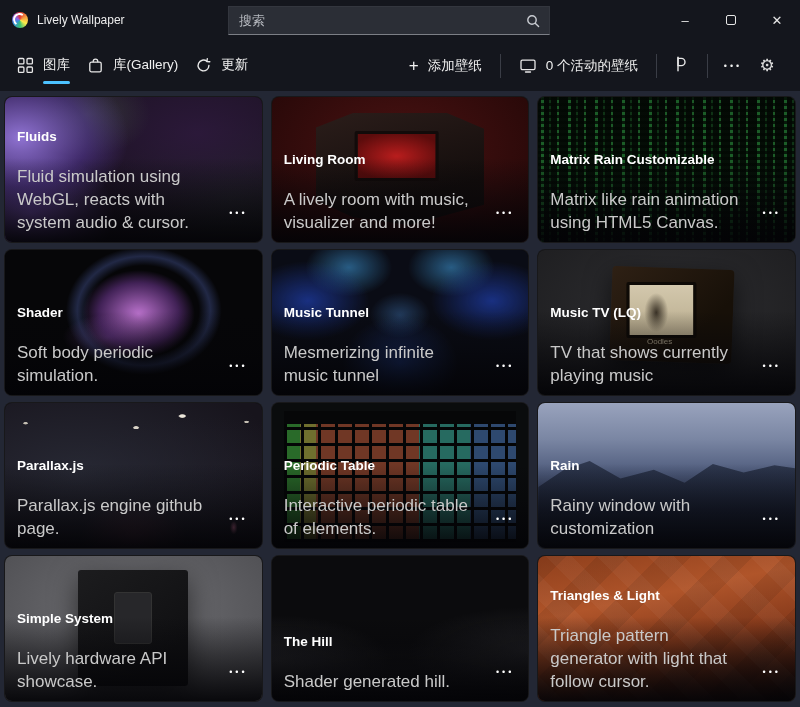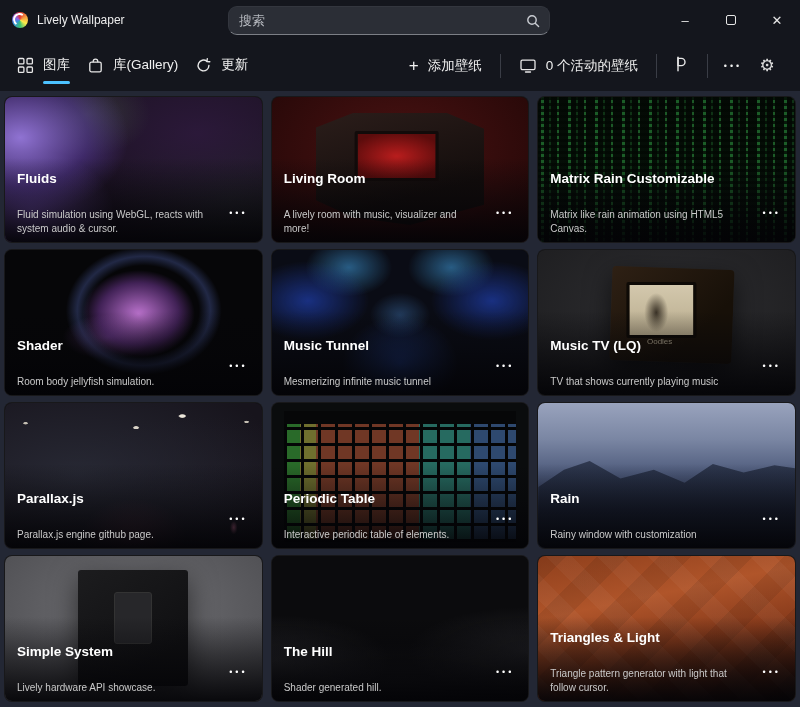--- a/index.html
+++ b/index.html
@@ -14,21 +14,21 @@
 
   .titlebar { position:relative; height:40px; display:flex; align-items:center; padding:0 12px; }
   .app-logo { width:16px; height:16px; border-radius:50%; margin-right:9px; position:relative;
     background:conic-gradient(#e3342f,#f6993f,#ffed4a,#38c172,#3490dc,#9561e2,#e3342f); }
   .app-logo::after { content:""; position:absolute; left:1px; top:1px; width:9px; height:9px;
     border:2px solid #fff; border-color:#fff transparent transparent #fff; border-radius:50%; transform:rotate(-10deg); }
   .app-title { font-size:12px; color:#ececec; }
 
   .search-box { position:absolute; left:228px; top:6px; width:322px; height:29px;
     background:#2b2e36; border:1px solid #33363e; border-bottom:1px solid #7c7f86;
-    border-radius:9px; display:flex; align-items:center; padding:0 8px 0 10px; }
+    border-radius:0; display:flex; align-items:center; padding:0 8px 0 10px; }
   .search-box input { flex:1; background:transparent; border:none; outline:none;
     color:#e8e8e8; font-size:13px; font-family:inherit; }
   .search-box input::placeholder { color:#b9bcc2; }
   .search-glyph { width:16px; height:16px; flex:0 0 auto; }
   .search-glyph svg { display:block; }
 
   .win-controls { position:absolute; right:0; top:0; height:40px; display:flex; }
   .win-btn { width:46px; height:40px; display:flex; align-items:center; justify-content:center;
     background:transparent; border:none; color:#e6e6e6; font-size:13px; cursor:default; }
   .max-square { width:10px; height:10px; border:1px solid #e6e6e6; border-radius:2px; display:block; }
@@ -58,21 +58,21 @@
     padding:5px 4px 0 4px; display:grid; grid-template-columns:repeat(3,1fr);
     grid-auto-rows:147px; gap:6px 8px; }
 
   .card { position:relative; border-radius:8px; overflow:hidden; background:#0c0c0e;
     border:1px solid rgba(255,255,255,.05); cursor:default; }
   .thumb { position:absolute; inset:0; }
   .card-overlay { position:absolute; inset:0; z-index:3;
     background:linear-gradient(180deg, rgba(0,0,0,0) 42%, rgba(5,5,8,.45) 68%, rgba(3,3,6,.92) 100%); }
   .card-meta { position:absolute; left:12px; right:52px; bottom:7px; z-index:4; }
   .card-title { font-size:13.5px; font-weight:700; color:#ffffff; margin-bottom:2px; }
-  .card-desc { font-size:10px; line-height:1.35; color:#c9c9c9;margin-top:22px; }
+  .card-desc { font-size:17px; line-height:1.35; color:#c9c9c9;margin-top:22px; }
   .more-btn { position:absolute; right:14px; bottom:24px; z-index:5; background:none; border:none;
     color:#ffffff; font-size:9px; letter-spacing:3px; cursor:default; }
   .thumb-caption { display:none; }
 
   
   .thumb-fluids { background:
     radial-gradient(150px 110px at 6% 28%, rgba(150,120,220,.95), rgba(90,60,160,.55) 45%, transparent 72%),
     radial-gradient(120px 90px at 10% 80%, rgba(130,90,200,.75), transparent 70%),
     radial-gradient(90px 60px at 32% 12%, rgba(80,100,80,.45), transparent 70%),
     radial-gradient(220px 130px at 75% 25%, rgba(45,25,60,.9), transparent 75%),
@@ -308,21 +308,21 @@
     <button class="more-btn">•••</button>
   </div>
 
   <div class="card">
     <div class="thumb thumb-medusae">
       
     </div>
     <div class="card-overlay"></div>
     <div class="card-meta">
       <div class="card-title">Shader</div>
-      <div class="card-desc">Room body jellyfish simulation.</div>
+      <div class="card-desc">Soft body periodic simulation.</div>
     </div>
     <button class="more-btn">•••</button>
   </div>
 
   <div class="card">
     <div class="thumb thumb-music-tunnel">
       
     </div>
     <div class="card-overlay"></div>
     <div class="card-meta">

